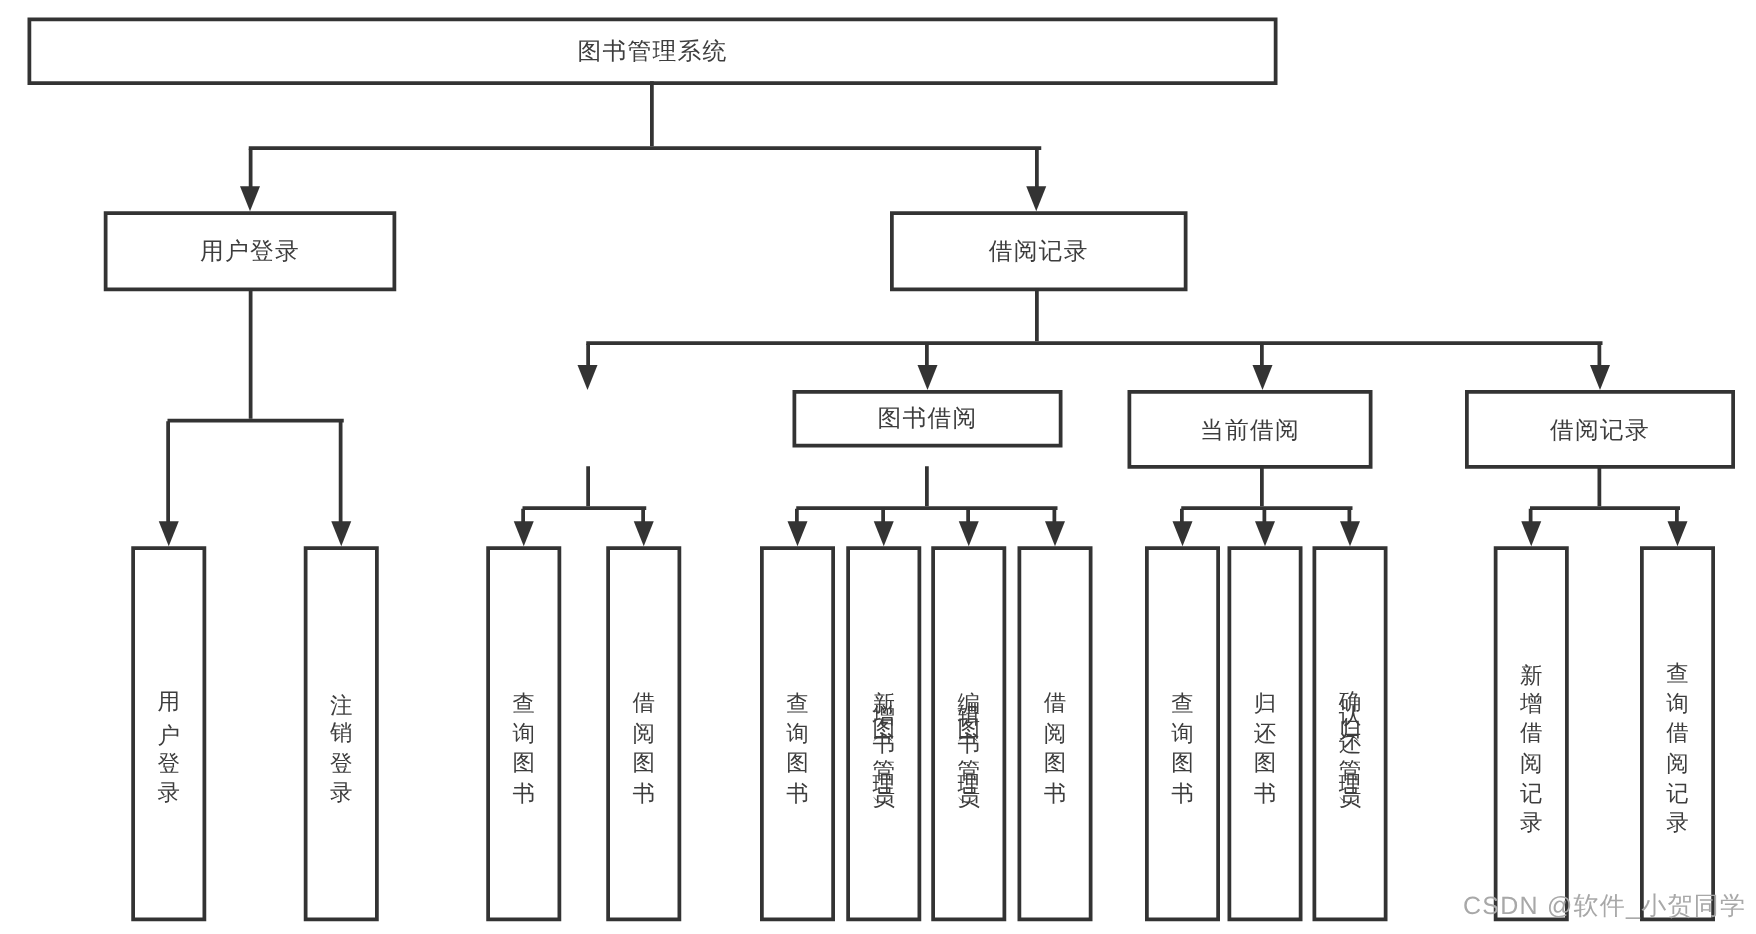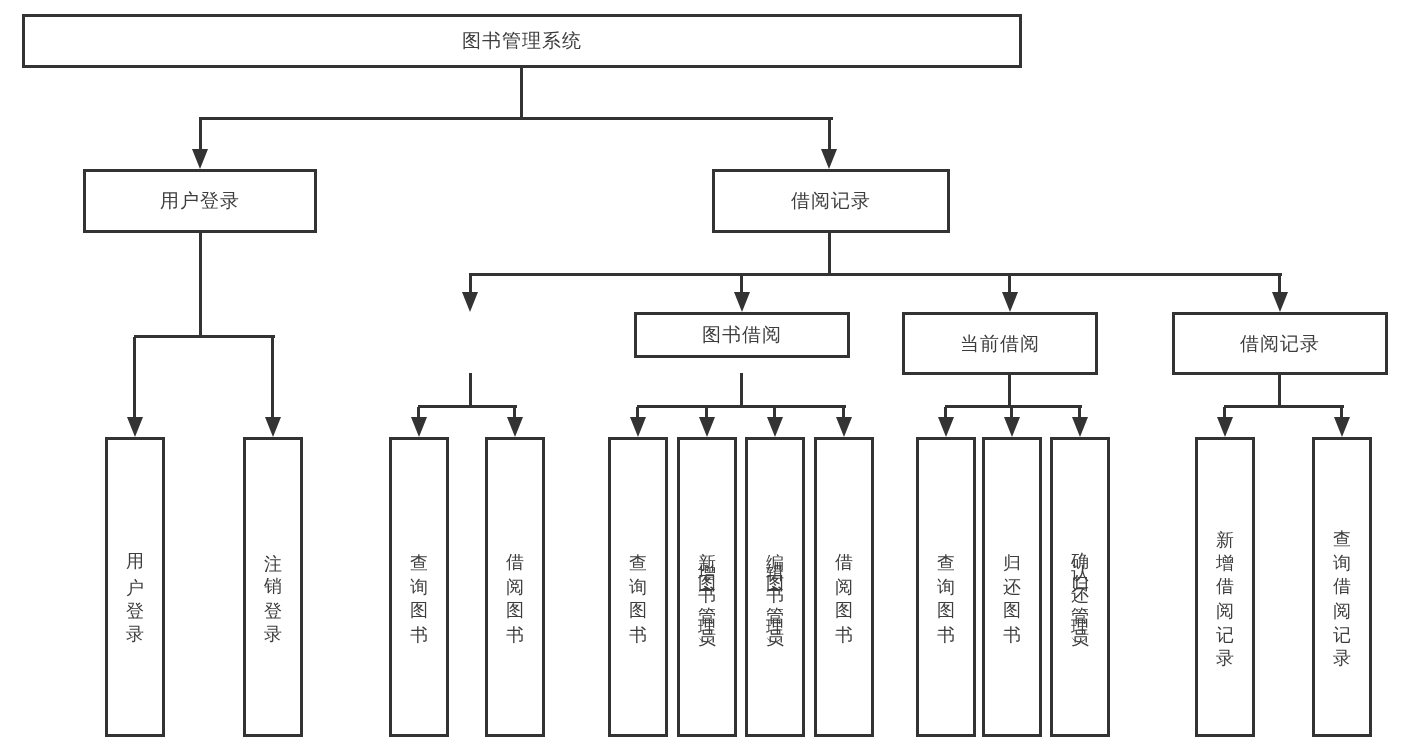--- a/index.html
+++ b/index.html
@@ -168,14 +168,15 @@
   <div class="ln" style="left:1078px;top:407px;width:3px;height:12px;"></div>
   <div class="ar" style="left:1072px;top:417px;"></div>
 
   <div class="ln" style="left:1278px;top:373px;width:3px;height:32px;"></div>
   <div class="ln" style="left:1224px;top:405px;width:120px;height:3px;"></div>
   <div class="ln" style="left:1223px;top:407px;width:3px;height:12px;"></div>
   <div class="ar" style="left:1217px;top:417px;"></div>
   <div class="ln" style="left:1340px;top:407px;width:3px;height:12px;"></div>
   <div class="ar" style="left:1334px;top:417px;"></div>
 
+  <div class="watermark">CSDN @软件_小贺同学</div>
 
 </div>
 
 </body></html>

